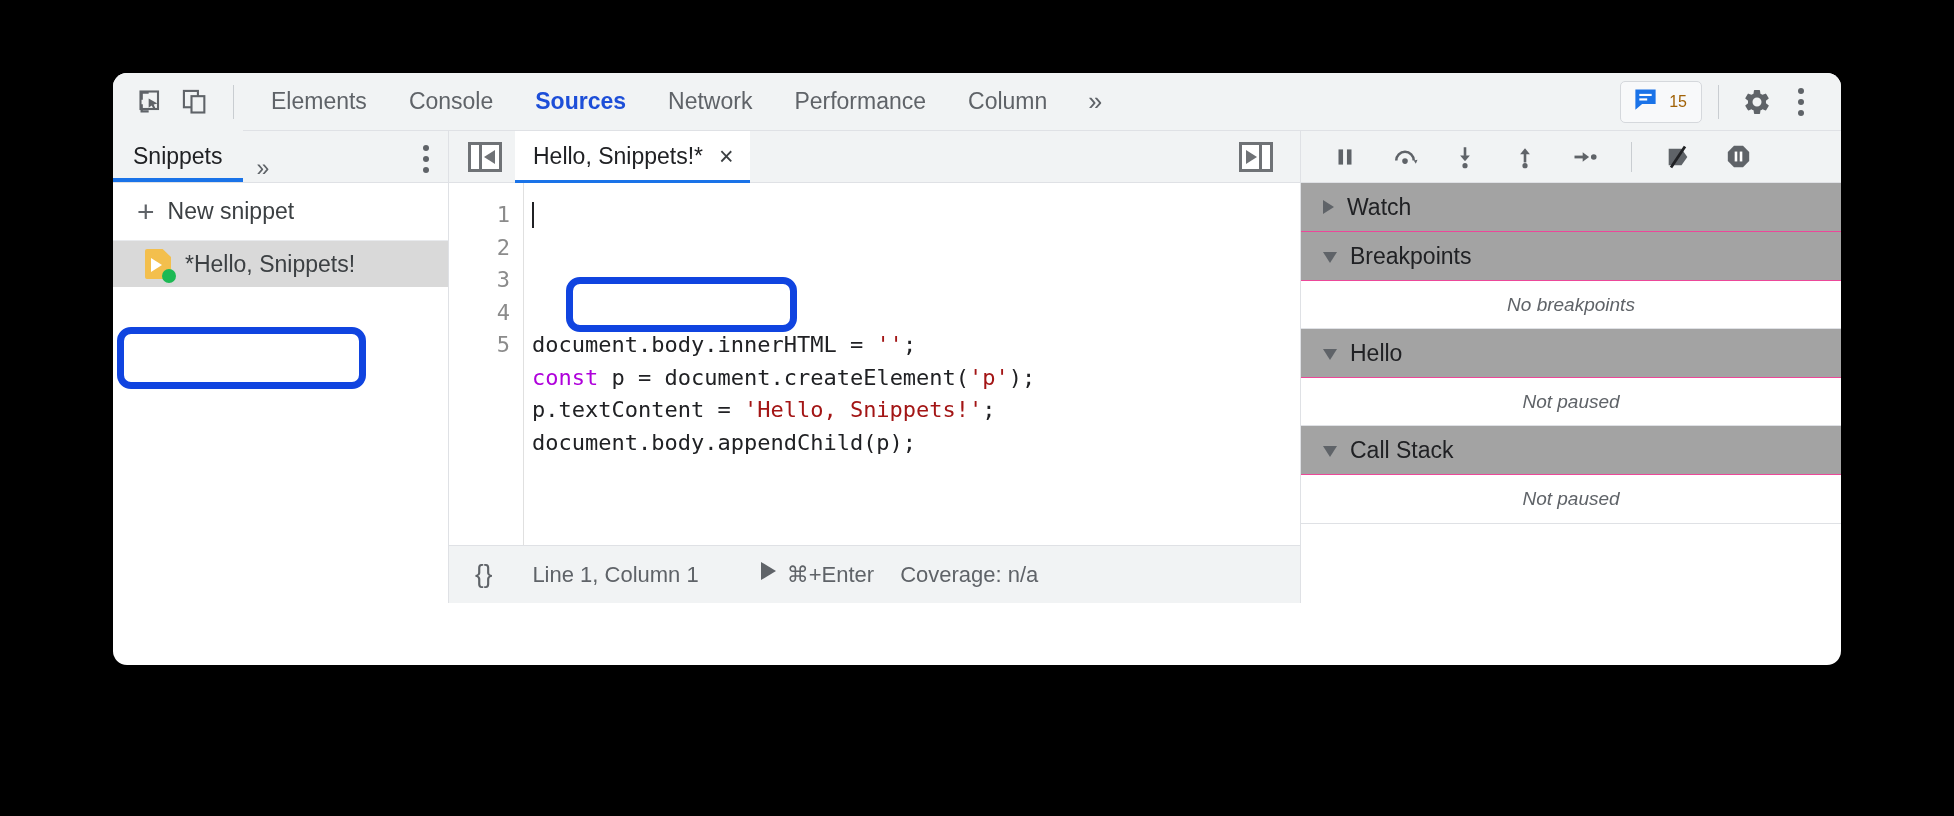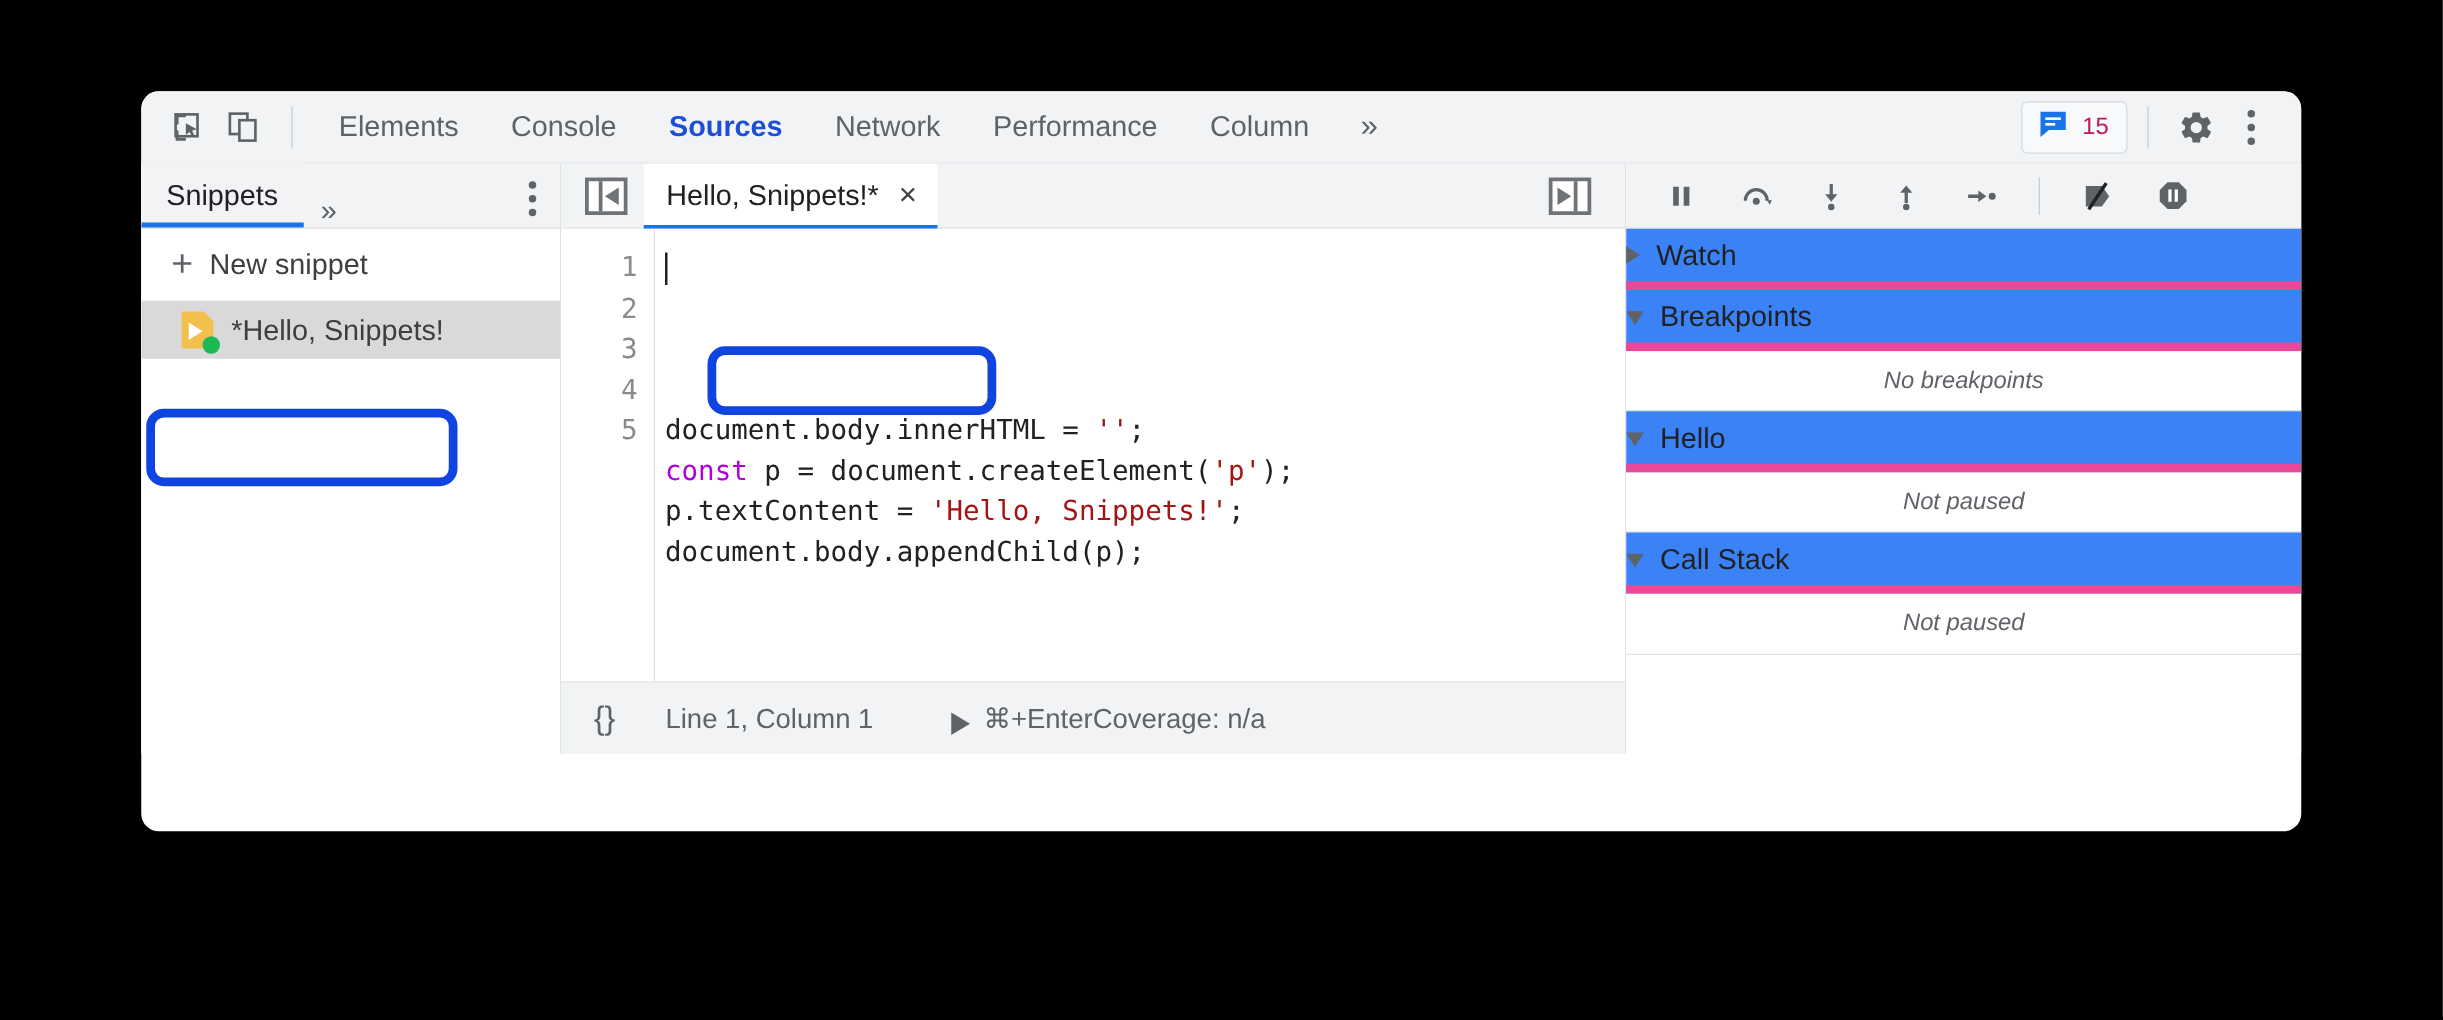--- a/index.html
+++ b/index.html
@@ -96,21 +96,21 @@
     padding-right: 18px;
   }
   .msg-chip {
     display: flex; align-items: center; gap: 10px;
     border: 1px solid #d5d8dc;
     border-radius: 5px;
     height: 42px;
     padding: 0 14px 0 11px;
     background: #f8f9fa;
   }
-  .msg-count { font-size: 19px; color: #be185d; }
+  .msg-count { font-size: 16px; color: #a16207; }
   .kebab {
     width: 44px; height: 46px;
     display: flex; flex-direction: column; align-items: center; justify-content: center;
     gap: 5px;
   }
   .kebab i { width: 6px; height: 6px; border-radius: 50%; background: #5f6368; display:block; }
 
   
   .body {
     display: flex;
@@ -307,21 +307,21 @@
     height: 58px;
     background: #f1f3f4;
     border-top: 1px solid #dfe1e5;
     display: flex; align-items: center;
     gap: 0;
     padding-left: 26px;
     font-size: 22px; color: #5f6368;
   }
   .braces { font-size: 26px; color: #5f6368; margin-right: 40px; }
   .cursorpos { margin-right: 62px; }
-  .runhint { display: flex; align-items: flex-end; gap: 11px; }
+  .runhint { display: flex; align-items: flex-start; gap: 11px; margin-right: 26px; }
   .run-tri {
     width: 0; height: 0;
     border-left: 15px solid #5f6368;
     border-top: 9px solid transparent;
     border-bottom: 9px solid transparent;
   }
 
   
   .debugger {
     width: 540px;
@@ -337,23 +337,24 @@
     gap: 16px;
   }
   .dbg-btn {
     width: 44px; height: 42px;
     display: flex; align-items: center; justify-content: center;
   }
   .dbg-sep { width: 1px; height: 30px; background: #c9cdd1; margin: 0 8px; }
 
   .dbg-section-head {
     height: 49px;
-    background: #3b82f6;
-    border-bottom: 7px solid #ec4899;
-    display: flex; align-items: center;
+    background: #a3a3a3;
+    border-bottom: 1px solid #ec4899;
+    display: flex; align-items: center;
+    padding-left: 22px;
     gap: 13px;
     font-size: 23px;
     color: #202124;
   }
   .tri-closed {
     width: 0; height: 0;
     border-left: 11px solid #5f6368;
     border-top: 7px solid transparent;
     border-bottom: 7px solid transparent;
   }

